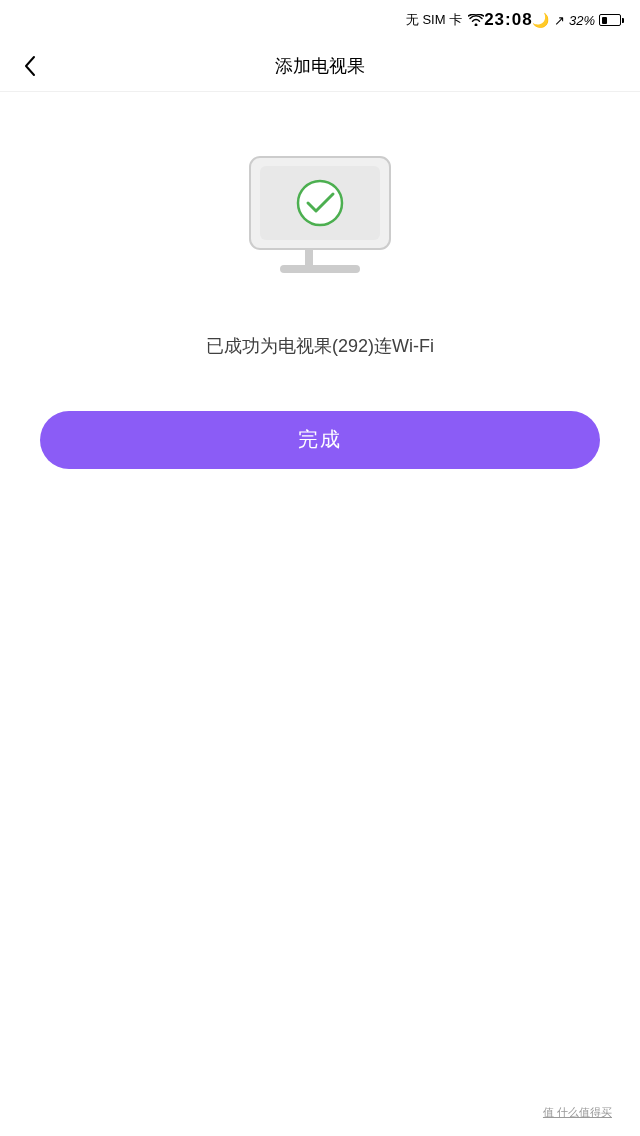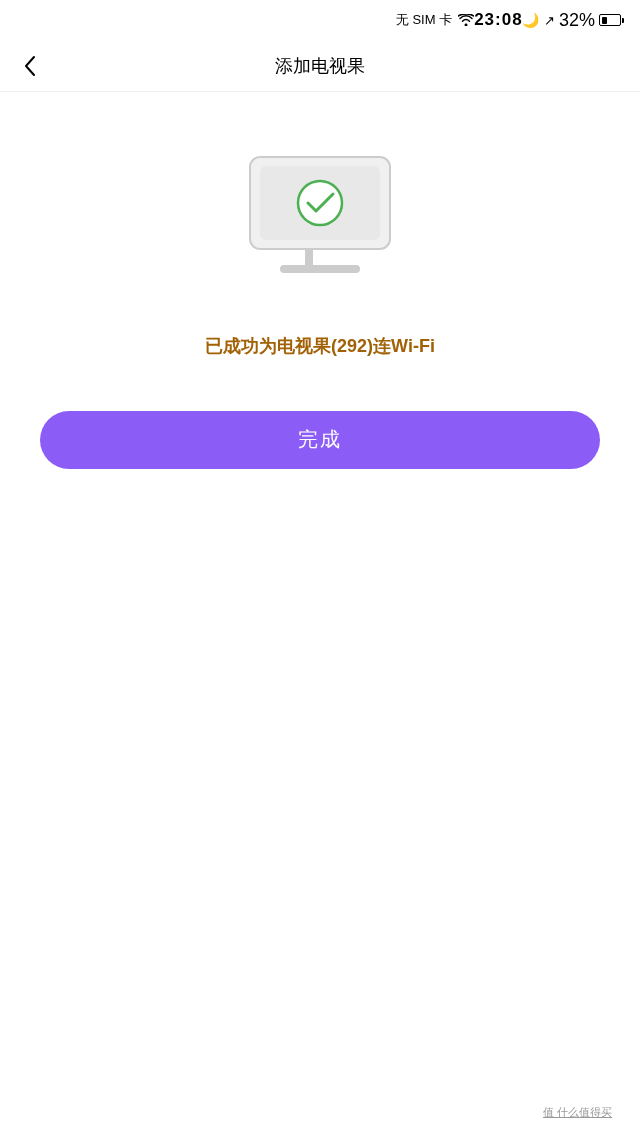--- a/index.html
+++ b/index.html
@@ -90,25 +90,24 @@
     .tv-illustration {
       width: 160px;
       height: 130px;
       margin-bottom: 50px;
       position: relative;
     }
 
     
     .success-message {
       font-size: 18px;
-      color: #a16207;
+      color: #404040;
       text-align: center;
       margin-bottom: 50px;
       line-height: 1.6;
-      font-weight: bold;
     }
 
     
     .complete-button {
       width: 560px;
       height: 58px;
       background: #8b5cf6;
       border-radius: 35px;
       border: none;
       cursor: pointer;
@@ -173,21 +172,21 @@
       <path d="M2 4.5 C3.7 2.8 5.8 1.8 8 1.8 C10.2 1.8 12.3 2.8 14 4.5" stroke="#000" stroke-width="1.5" fill="none" stroke-linecap="round"></path>
       <path d="M0 2 C2.2 0.7 5 0 8 0 C11 0 13.8 0.7 16 2" stroke="#000" stroke-width="1.5" fill="none" stroke-linecap="round"></path>
     </svg>
   </div>
 
   <div class="status-center">23:08</div>
 
   <div class="status-right">
     <span style="font-size:14px;">🌙</span>
     <span style="font-size:13px;">↗</span>
-    <span style="font-size:18px;">32%</span>
+    <span style="font-size:13px;font-style:italic;">32%</span>
     <div class="battery">
       <div class="battery-body">
         <div class="battery-fill"></div>
       </div>
       <div class="battery-tip"></div>
     </div>
   </div>
 </div>
 
 <div class="nav-bar">

